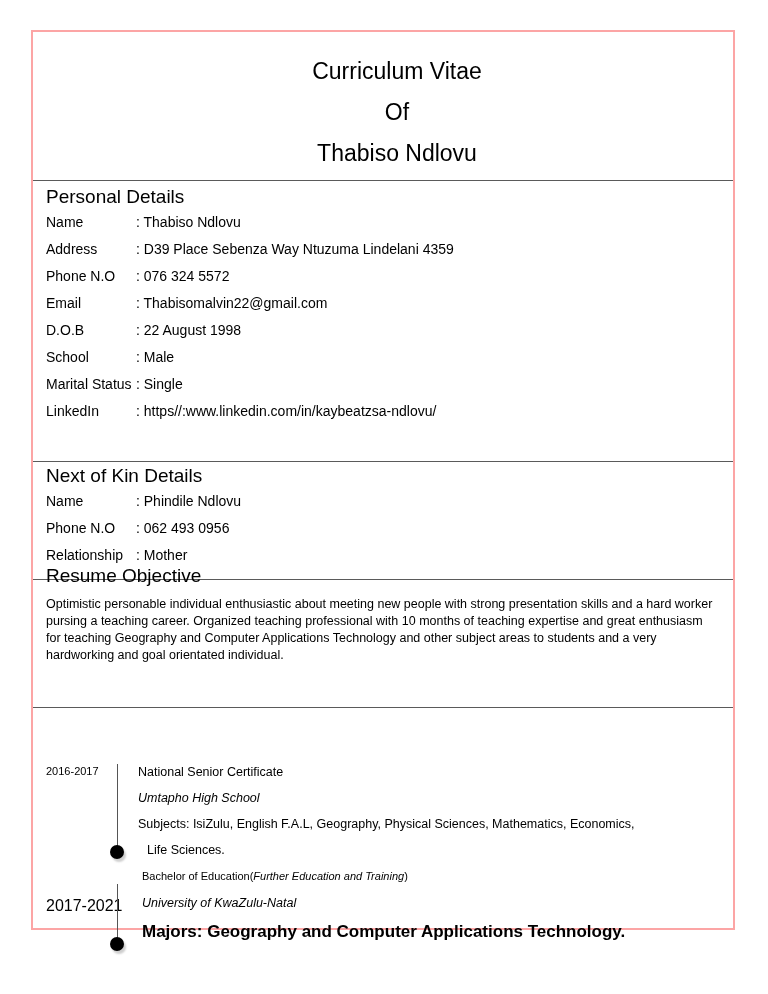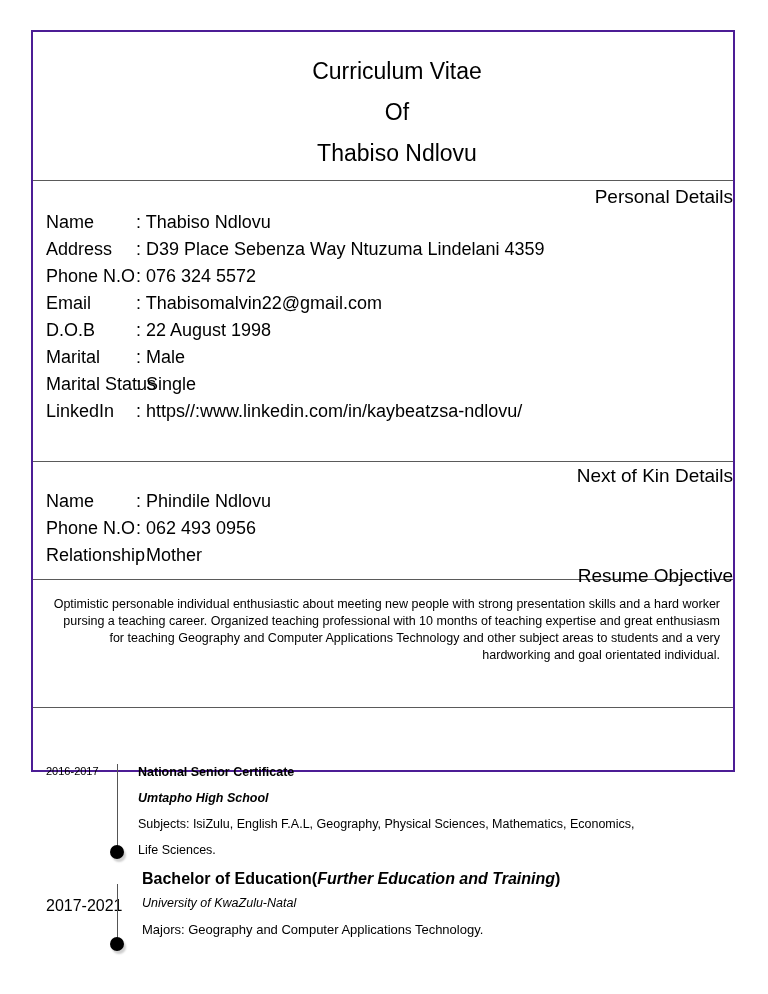--- a/index.html
+++ b/index.html
@@ -1,33 +1,33 @@
 <!DOCTYPE html>
 <html><head>
   <meta charset="utf-8">
   <style>
     html, body { margin: 0; padding: 0; background: #ffffff; }
     body { width: 768px; height: 994px; position: relative; font-family: "Liberation Sans", sans-serif; color: #000; }
     .page {
-      position: absolute; left: 31px; top: 30px; width: 704px; height: 742px;
-      border: 2px solid #4c1d95; box-sizing: border-box; padding-left: 28px;
+      position: absolute; left: 31px; top: 30px; width: 704px; height: 900px;
+      border: 2px solid #fca5a5; box-sizing: border-box; padding-left: 28px;
     }
     .title-block { text-align: center; padding-top: 19px; height: 148px; box-sizing: border-box; }
     .title-line { font-size: 23px; line-height: 41px; }
     .divider { position: absolute; left: 0; right: 0; height: 0; border-top: 1.5px solid #5a5a5a; }
-    .section { position: absolute; left: 0; right: 0; text-align: right; }
+    .section { position: absolute; left: 0; right: 0; }
     .section-title { font-size: 19px; line-height: 22px; padding-left: 13px; }
-    .kv-row { position: relative; height: 27px; font-size: 18px; line-height: 27px; }
+    .kv-row { position: relative; height: 27px; font-size: 14px; line-height: 27px; }
     .kv-label { position: absolute; left: 13px; }
     .kv-value { position: absolute; left: 103px; }
     .objective { font-size: 12.5px; line-height: 17px; padding: 0 13px; margin-top: 9px; }
     .timeline-line { position: absolute; left: 84px; width: 1px; background: #555; }
     .dot { position: absolute; left: 77px; width: 14px; height: 14px; border-radius: 50%; background: #000;
            box-shadow: 2px 3px 2px #cfcfcf; }
-    .bold { font-weight: bold; }
+    .bold { font-weight: normal; }
     .ital { font-style: italic; }
     .line { position: absolute; white-space: nowrap; }
   </style>
 </head>
 <body>
 
 <div class="page">
 
   <div class="title-block">
     <div class="title-line">Curriculum Vitae</div>
@@ -54,21 +54,21 @@
       </div>
       <div class="kv-row">
         <span class="kv-label">Email</span>
         <span class="kv-value">: Thabisomalvin22@gmail.com</span>
       </div>
       <div class="kv-row">
         <span class="kv-label">D.O.B</span>
         <span class="kv-value">: 22 August 1998</span>
       </div>
       <div class="kv-row">
-        <span class="kv-label">Marital</span>
+        <span class="kv-label">School</span>
         <span class="kv-value">: Male</span>
       </div>
       <div class="kv-row">
         <span class="kv-label">Marital Status</span>
         <span class="kv-value">: Single</span>
       </div>
       <div class="kv-row">
         <span class="kv-label">LinkedIn</span>
         <span class="kv-value">: https//:www.linkedin.com/in/kaybeatzsa-ndlovu/</span>
       </div>
@@ -103,27 +103,27 @@
   </div>
 
   <div class="divider" style="top:675px;"></div>
 
 
   <div>
     <span class="line" style="top:733px; left:13px; font-size:11px;">2016-2017</span>
     <div class="timeline-line" style="top:732px; height:84px;"></div>
     <div class="dot" style="top:813px;"></div>
     <span class="line bold" style="top:733px; left:105px; font-size:12.5px;">National Senior Certificate</span>
-    <span class="line ital" style="top:759px; left:105px; font-size:12.5px;font-weight:bold;">Umtapho High School</span>
+    <span class="line ital" style="top:759px; left:105px; font-size:12.5px;">Umtapho High School</span>
     <span class="line" style="top:785px; left:105px; font-size:12.5px;text-align:center;">Subjects: IsiZulu, English F.A.L, Geography, Physical Sciences, Mathematics, Economics,</span>
-    <span class="line" style="top:811px; left:105px; font-size:12.5px;">Life Sciences.</span>
+    <span class="line" style="top:811px; left:114px; font-size:12.5px;">Life Sciences.</span>
   </div>
 
   <div>
     <span class="line" style="top:838px; left:13px; font-size:16px;margin-top:27px;">2017-2021</span>
     <div class="timeline-line" style="top:852px; height:56px;"></div>
     <div class="dot" style="top:905px;"></div>
-    <span class="line bold" style="top:838px; left:109px; font-size:16px;"><span>Bachelor of Education(</span><span class="ital">Further Education and Training</span><span>)</span></span>
+    <span class="line bold" style="top:838px; left:109px; font-size:11px;"><span>Bachelor of Education(</span><span class="ital">Further Education and Training</span><span>)</span></span>
     <span class="line ital" style="top:864px; left:109px; font-size:12.5px;font-style:italic;">University of KwaZulu-Natal</span>
-    <span class="line" style="top:890px; left:109px; font-size:13px;">Majors: Geography and Computer Applications Technology.</span>
+    <span class="line" style="top:890px; left:109px; font-size:17px;font-weight:bold;">Majors: Geography and Computer Applications Technology.</span>
   </div>
 
 </div>
 
 </body></html>

